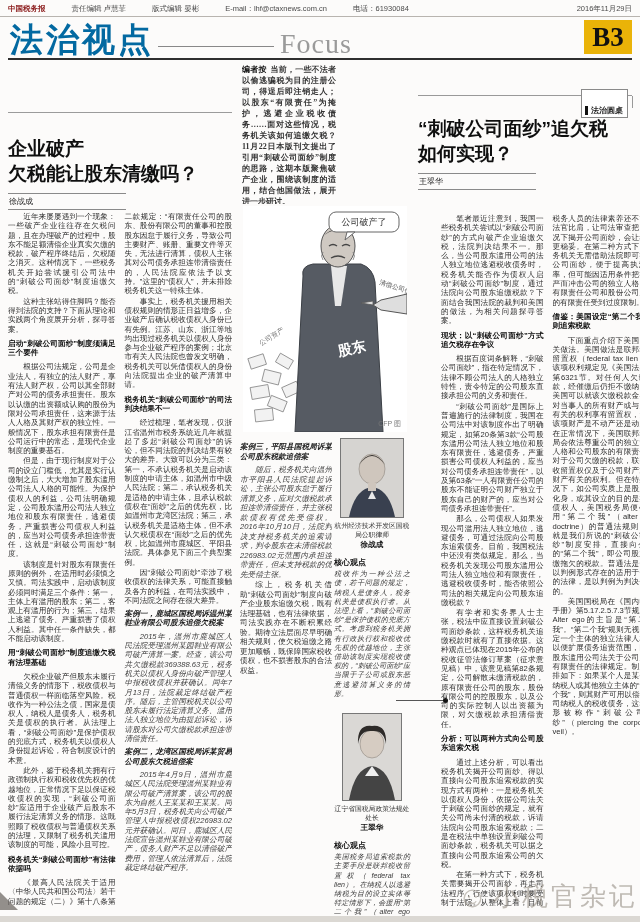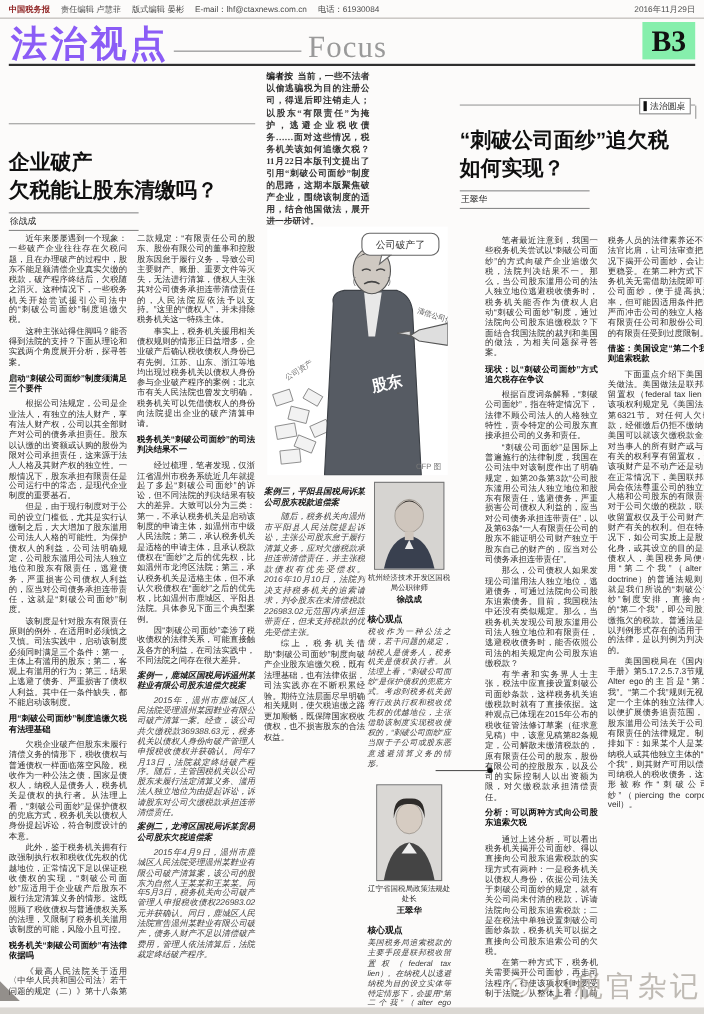--- a/index.html
+++ b/index.html
@@ -4,32 +4,32 @@
 <style>
   html,body{margin:0;padding:0;}
   body{width:640px;height:922px;background:#e7e4e0;position:relative;
        font-family:"Liberation Sans","DejaVu Sans",sans-serif;color:#2b2b2b;
        -webkit-font-smoothing:antialiased;}
   .page{position:absolute;left:0;top:0;width:640px;height:916px;background:#fcfbfa;overflow:hidden;}
 
   
   .header-row{position:absolute;left:8px;top:3px;width:624px;height:12px;
               font-size:7.5px;color:#4a4a4a;display:flex;align-items:center;}
-  .header-left{display:flex;gap:10px;white-space:nowrap;}
+  .header-left{display:flex;gap:26px;white-space:nowrap;}
   .paper-name{color:#8c1d1d;font-weight:700;}
   .header-date{margin-left:auto;color:#4a4a4a;}
   .header-rule{position:absolute;left:0;top:16px;width:640px;border-top:1px solid #b8b4af;}
 
   
   .masthead{position:absolute;left:10px;top:18px;font-family:"Liberation Serif","DejaVu Serif",serif;
-            font-size:33px;font-weight:700;letter-spacing:3px;color:#8b5cf6;}
+            font-size:33px;font-weight:700;letter-spacing:3px;color:#0369a1;}
   .mast-line{position:absolute;left:158px;top:46px;width:116px;border-top:1px solid #888;}
   .focus{position:absolute;left:280px;top:28px;font-family:"Liberation Serif","DejaVu Serif",serif;
          font-size:28px;color:#9a9a9a;letter-spacing:1px;}
-  .pageno{position:absolute;right:8px;top:20px;width:48px;height:34px;background:#86efac;
+  .pageno{position:absolute;right:8px;top:20px;width:48px;height:34px;background:#eab308;
           font-family:"Liberation Serif","DejaVu Serif",serif;font-size:27px;font-weight:700;
           color:#111;text-align:center;line-height:34px;}
   .mast-rule{position:absolute;left:8px;top:58px;width:624px;border-top:2px solid #2f2f2f;}
 
   
   .art-title{font-size:19px;font-weight:700;line-height:25px;color:#0f0f0f;}
   .author-row{margin-top:7px;width:116px;border-top:1px solid #8a8a8a;border-bottom:1px solid #8a8a8a;
               padding:2px 1px;font-size:8px;color:#222;}
   .body-cols{column-gap:9px;column-fill:auto;overflow:hidden;font-size:7.6px;line-height:9.3px;
              text-align:justify;color:#2d2d2d;}
@@ -64,21 +64,21 @@
              text-align:justify;color:#3a3a3a;}
   .profile-two{margin-top:14px;}
   .connector{position:absolute;left:396px;top:700px;width:50px;border-top:1px solid #555;}
   .connector::after{content:"";position:absolute;right:-2px;top:-3px;width:5px;height:5px;
                     border-radius:50%;background:#111;}
 
   
   .ra-tagrow{position:absolute;left:418px;top:95px;width:214px;border-top:1px solid #999;}
   .ra-tagrow::after{content:"";position:absolute;right:-1px;top:0;height:12px;border-right:1px solid #999;}
   .ra-tag{position:absolute;right:4px;top:-7px;background:#fff;border:1px solid #8a8a8a;
-          font-size:8px;font-weight:400;color:#222;padding:1px 4px 1px 3px;display:flex;
+          font-size:8px;font-weight:700;color:#222;padding:15px 4px 1px 3px;display:flex;
           align-items:center;gap:3px;}
   .ra-tagbar{display:inline-block;width:3px;height:9px;background:#111;}
   .ra-head{position:absolute;left:418px;top:116px;width:214px;}
   .ra-body{position:absolute;left:441px;top:214px;width:214px;height:700px;column-count:2;}
 
   
   .watermark{position:absolute;right:2px;bottom:2px;font-family:"Liberation Serif","DejaVu Serif",serif;
              font-size:26px;letter-spacing:3px;color:rgba(141,133,122,0.55);white-space:nowrap;
              pointer-events:none;display:flex;align-items:center;gap:2px;}
   .wm-face{font-size:30px;line-height:1;color:rgba(141,133,122,0.5);}

